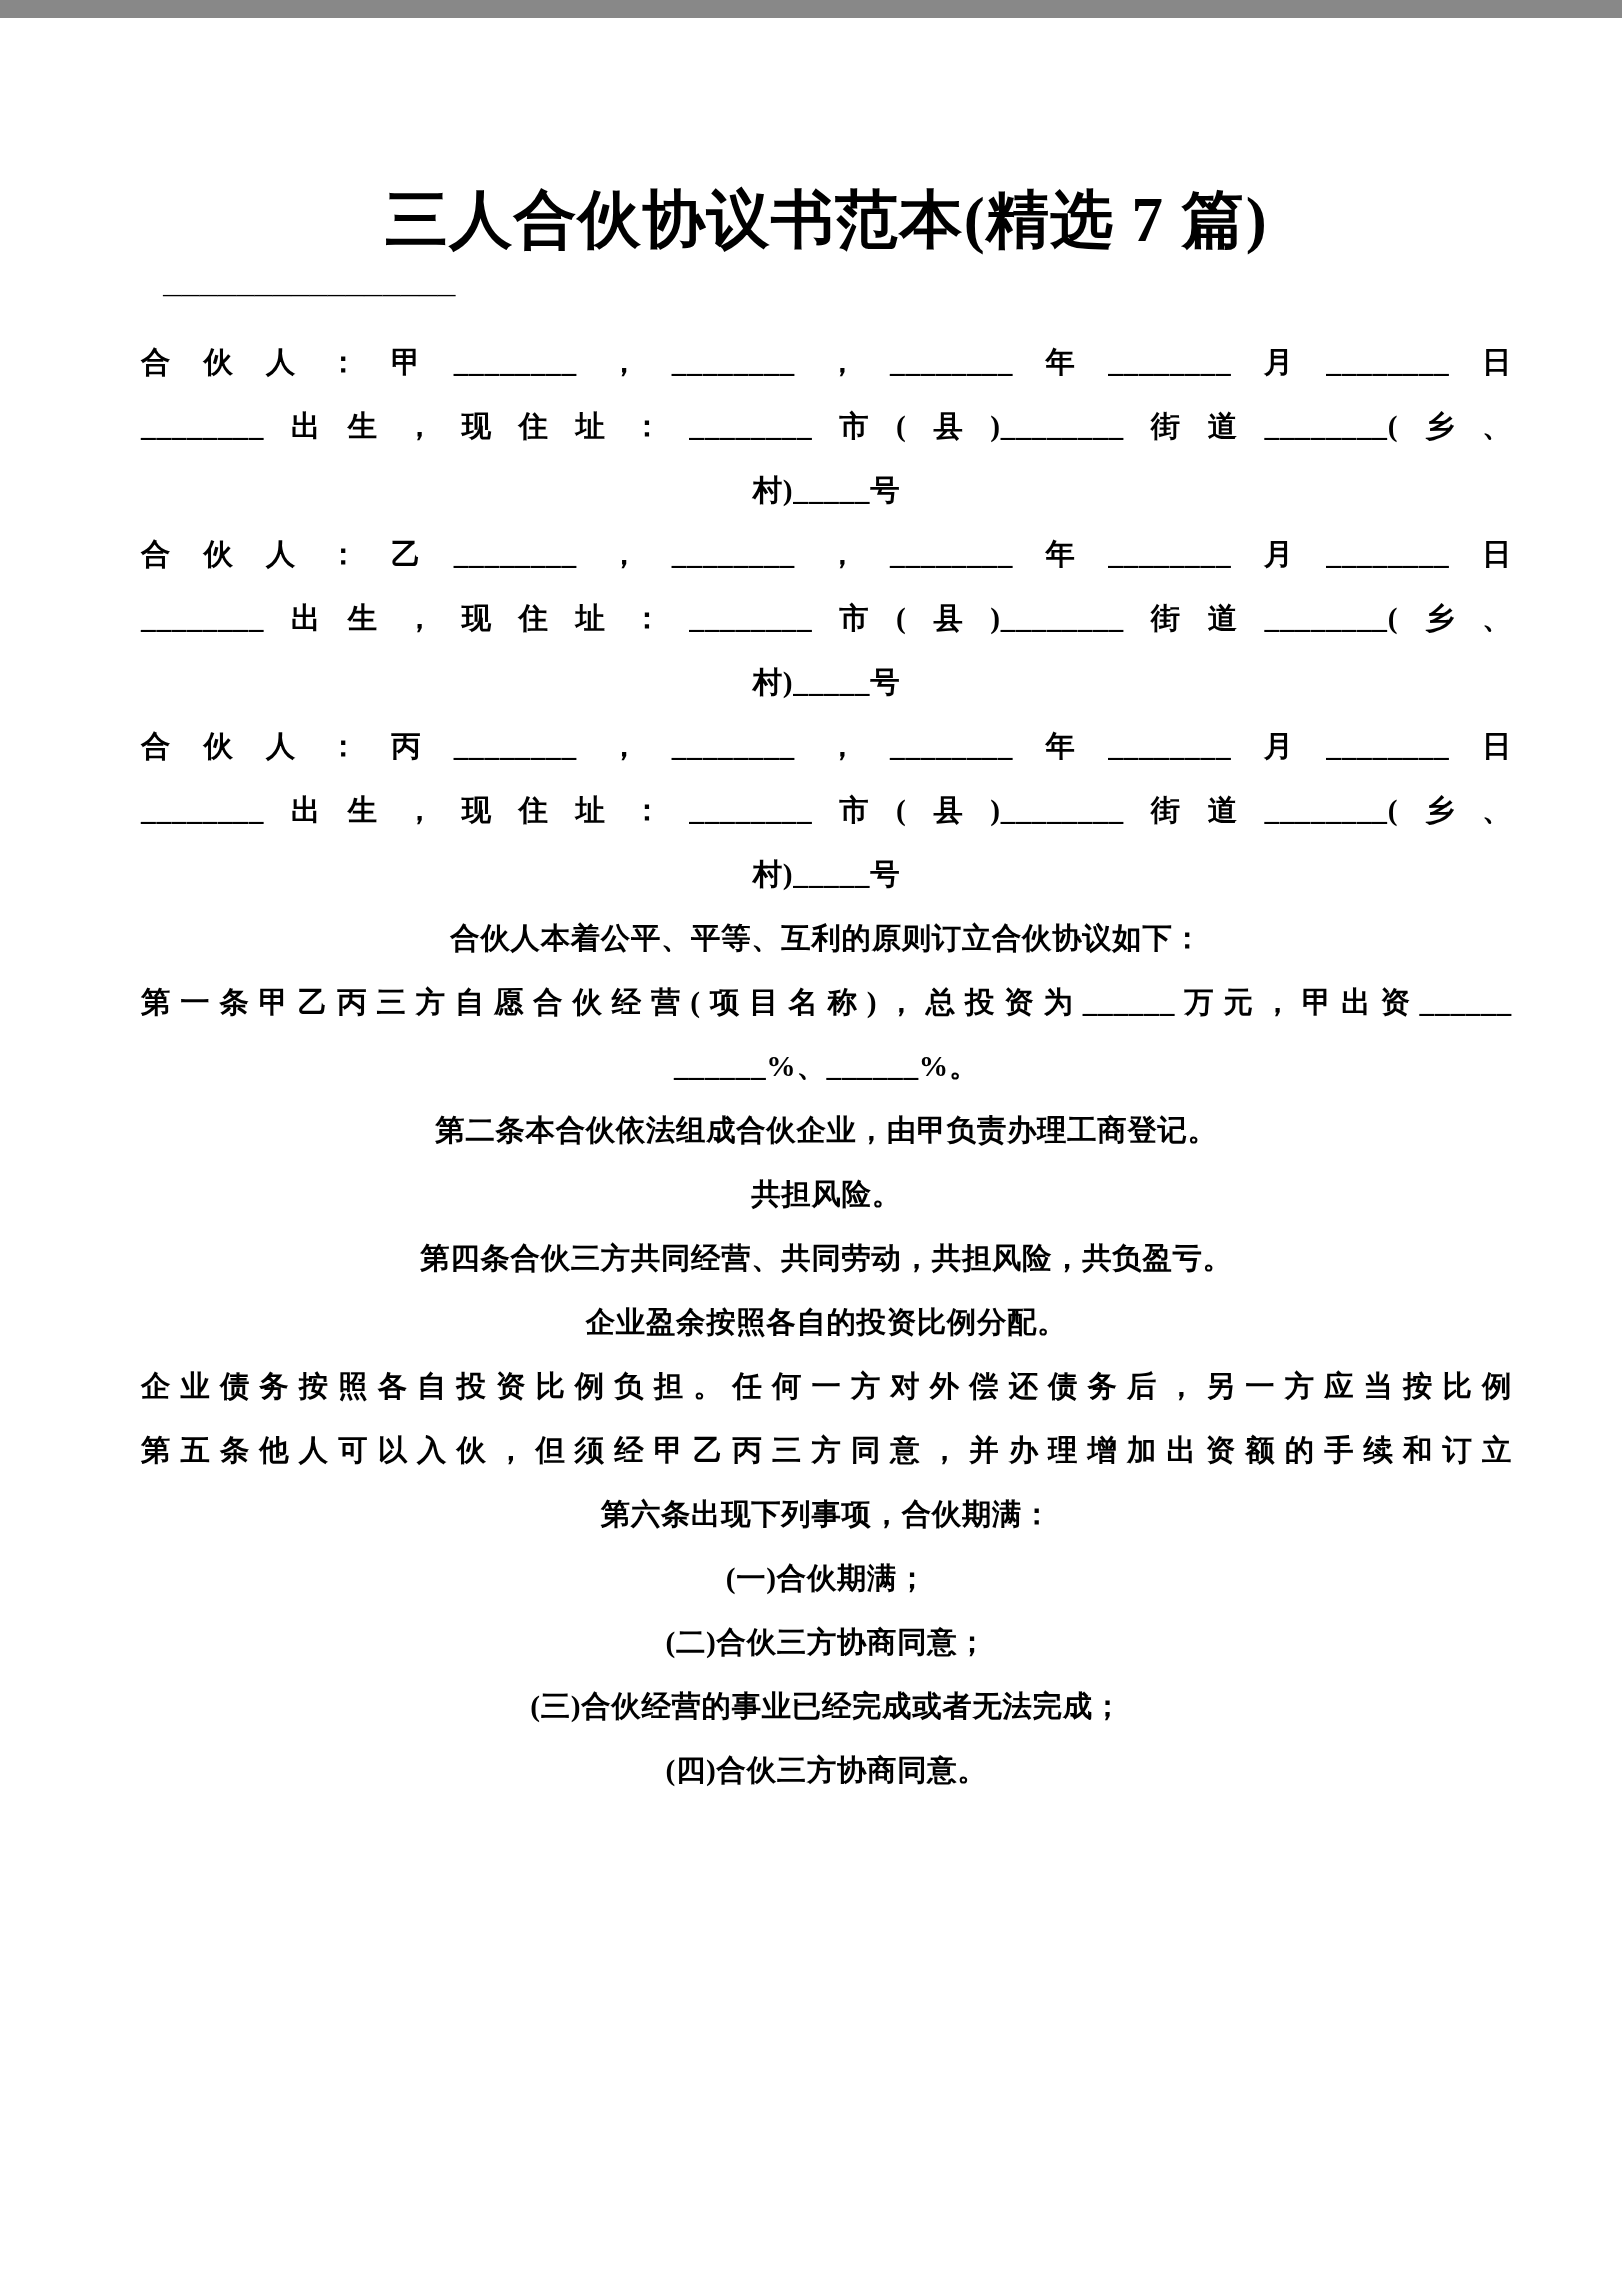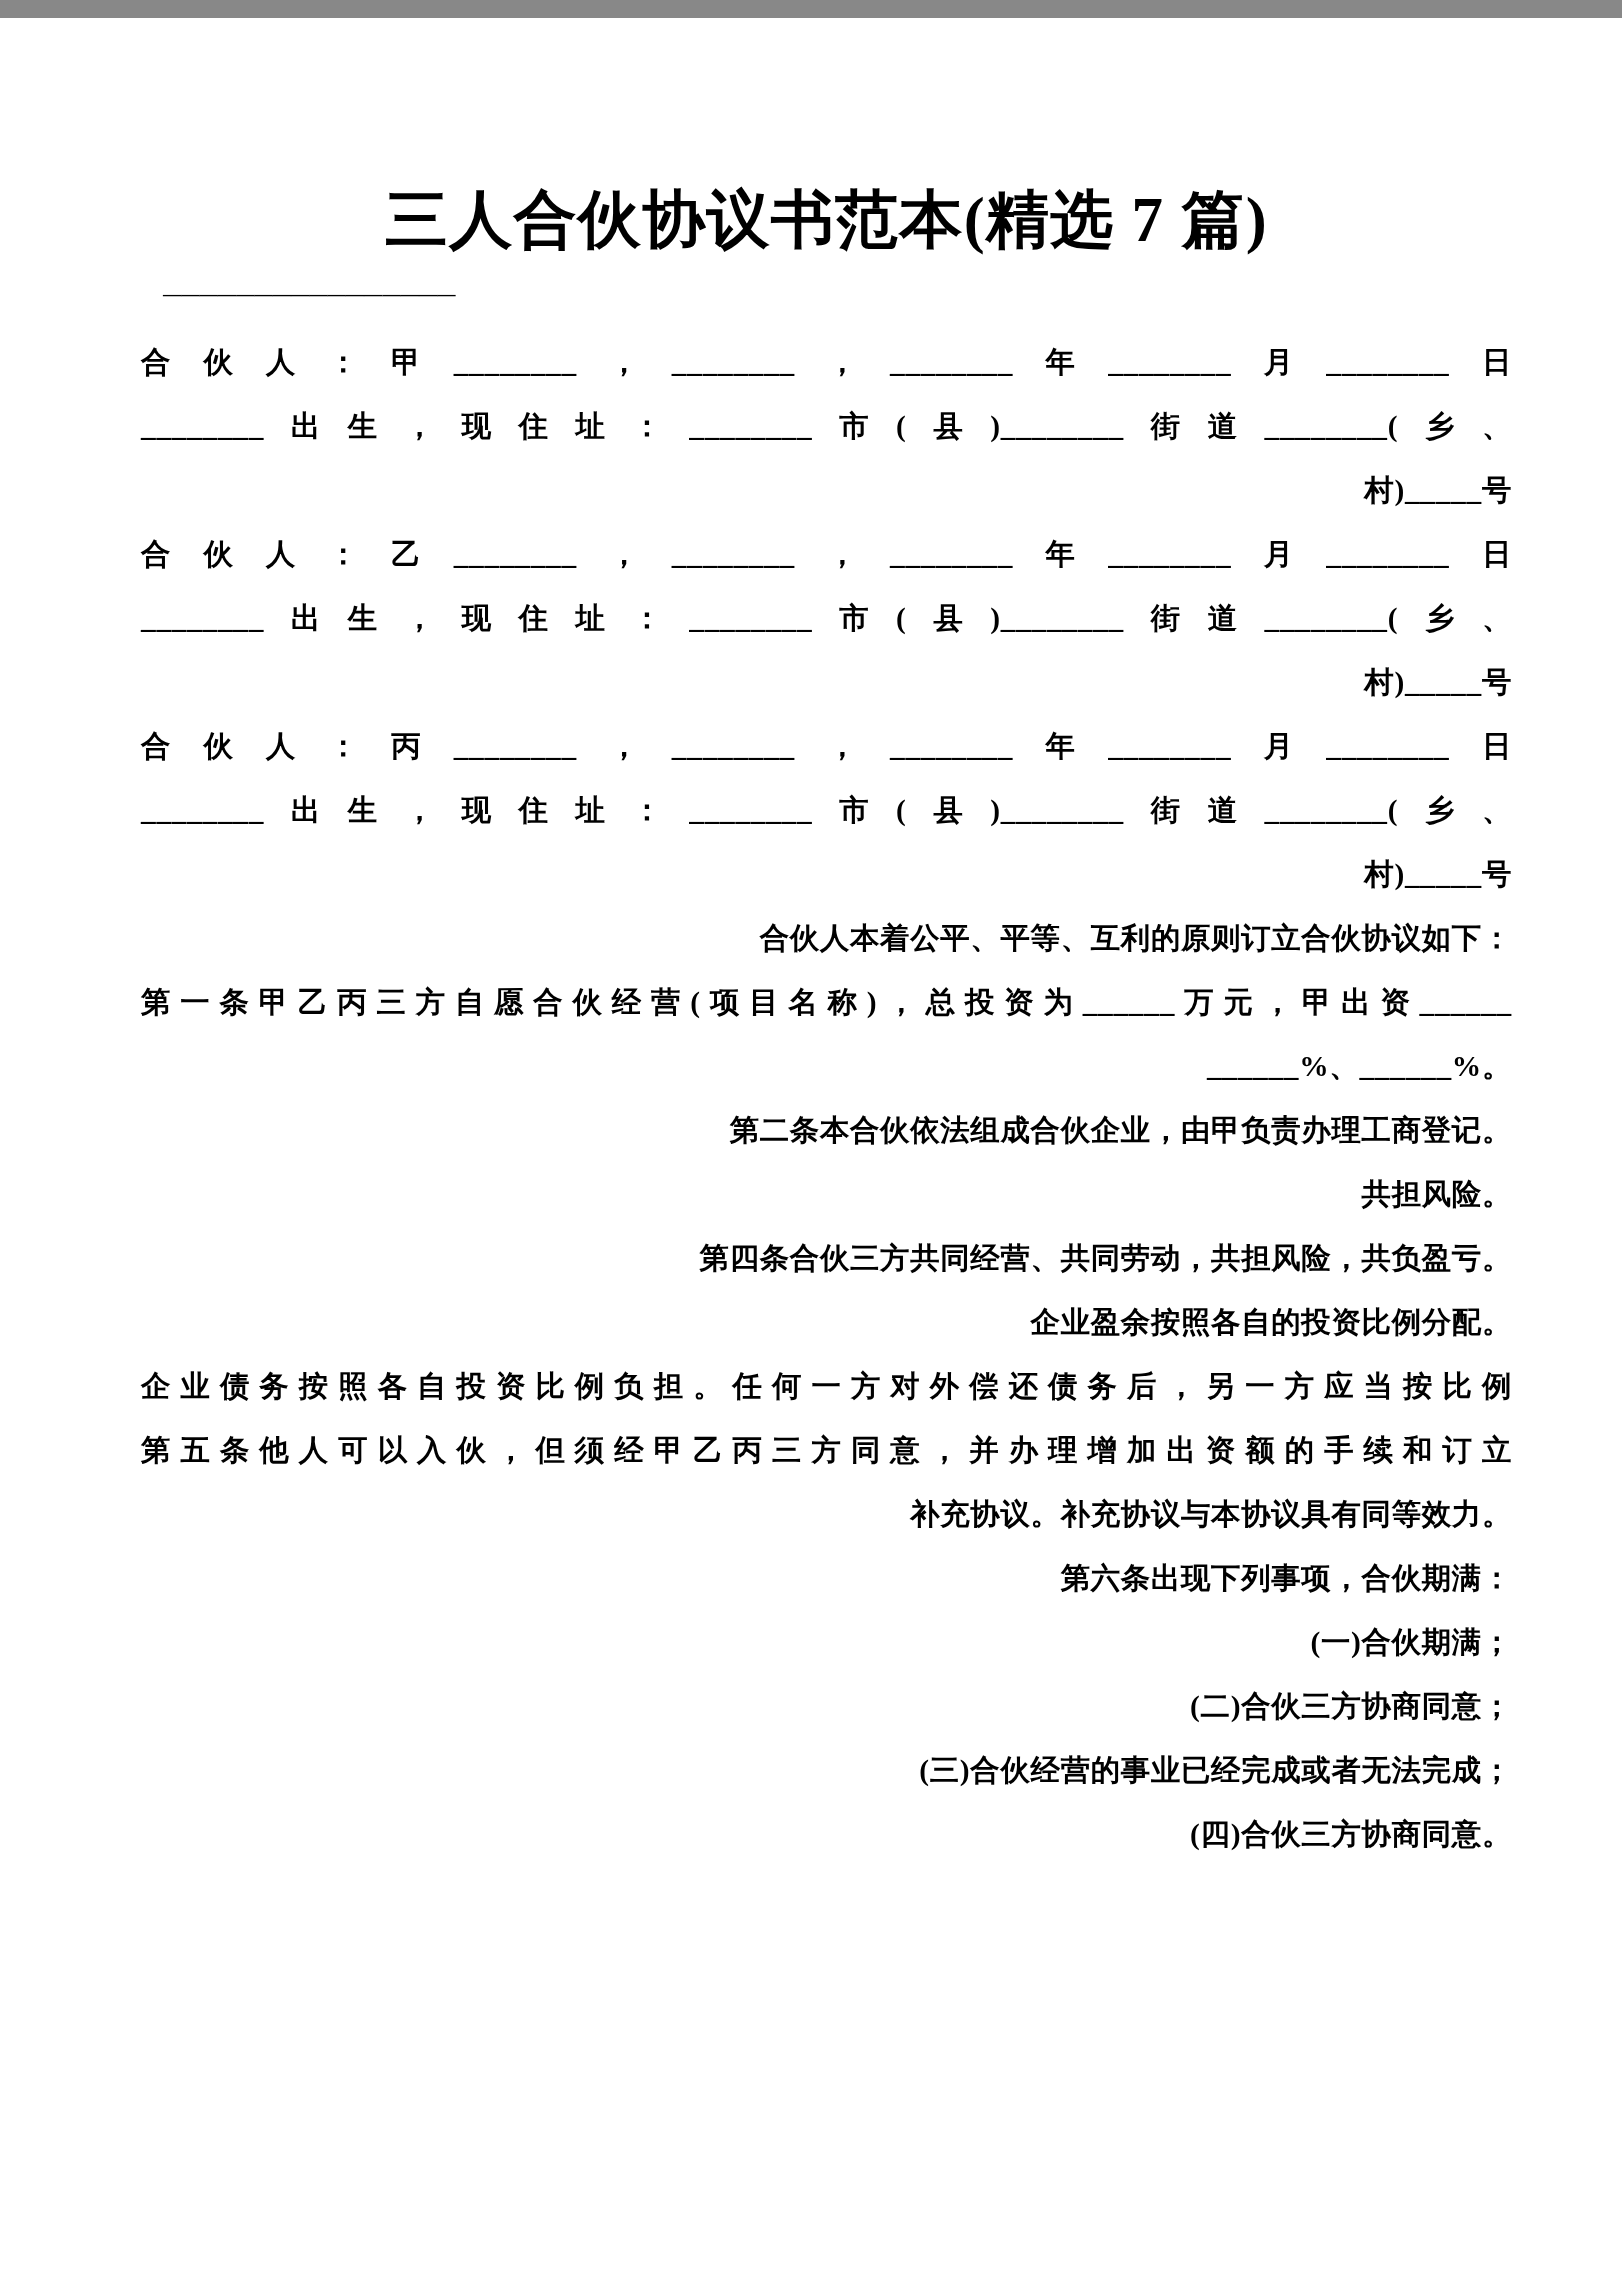--- a/index.html
+++ b/index.html
@@ -35,21 +35,21 @@
     letter-spacing: 0;
     white-space: nowrap;
     padding-left: 22px;
   }
   .content {
     margin-top: 23.6px;
   }
   .line {
     font-size: 29.4px;
     line-height: 64px;
-    text-align: right;
+    text-align: center;
     letter-spacing: 0.7px;
   }
   .line.fill {
     text-align: justify;
     -moz-text-align-last: justify;
     text-align-last: justify;
   }
 </style>
 </head>
 <body>
@@ -72,21 +72,20 @@
     <div class="line">村)_____号</div>
     <div class="line">合伙人本着公平、平等、互利的原则订立合伙协议如下：</div>
     <div class="line fill">第一条甲乙丙三方自愿合伙经营(项目名称)，总投资为______万元，甲出资______</div>
     <div class="line">______%、______%。</div>
     <div class="line">第二条本合伙依法组成合伙企业，由甲负责办理工商登记。</div>
     <div class="line">共担风险。</div>
     <div class="line">第四条合伙三方共同经营、共同劳动，共担风险，共负盈亏。</div>
     <div class="line">企业盈余按照各自的投资比例分配。</div>
     <div class="line fill">企业债务按照各自投资比例负担。任何一方对外偿还债务后，另一方应当按比例</div>
     <div class="line fill">第五条他人可以入伙，但须经甲乙丙三方同意，并办理增加出资额的手续和订立</div>
-    <div class="line">补充协议。补充协议与本协议具有同等效力。</div>
     <div class="line">第六条出现下列事项，合伙期满：</div>
     <div class="line">(一)合伙期满；</div>
     <div class="line">(二)合伙三方协商同意；</div>
     <div class="line">(三)合伙经营的事业已经完成或者无法完成；</div>
     <div class="line">(四)合伙三方协商同意。</div>
   </div>
 
 </div>
 
 

